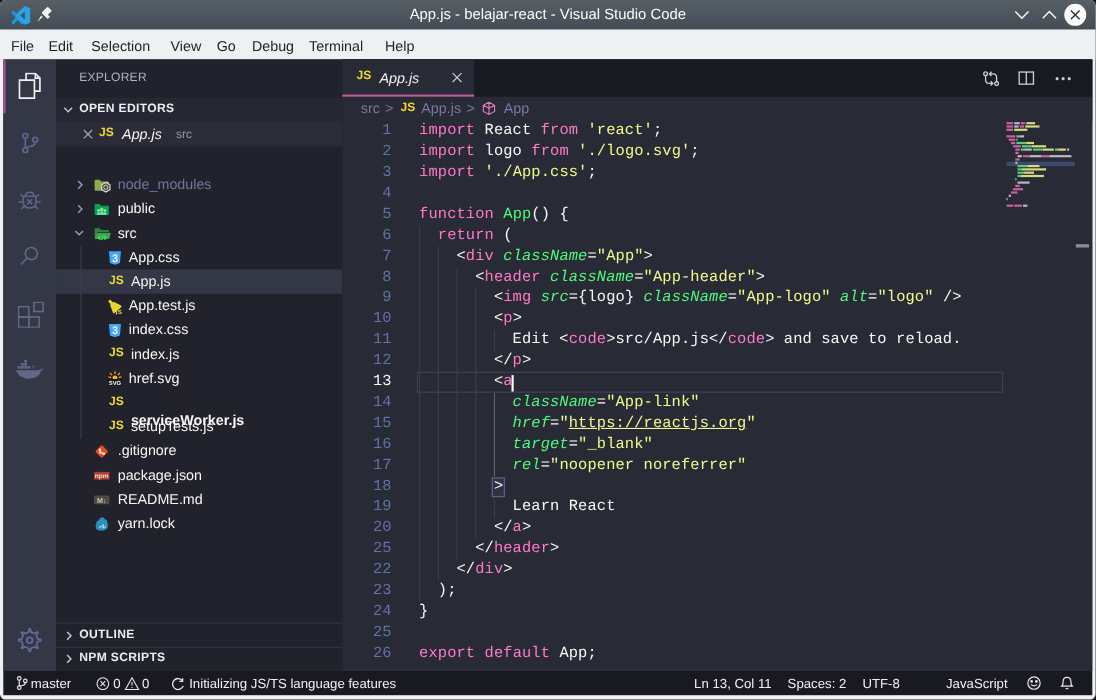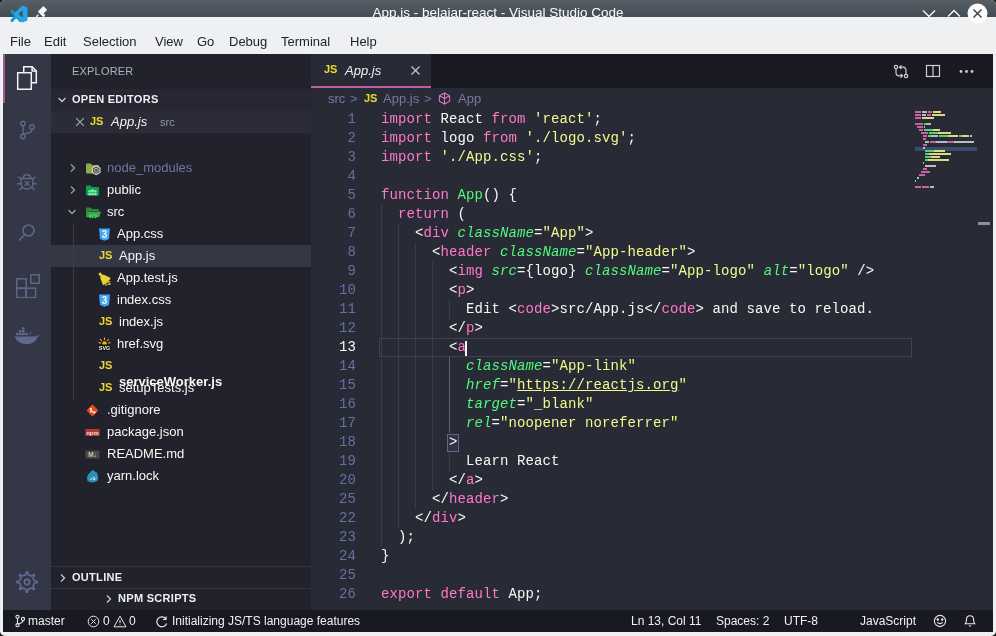--- a/index.html
+++ b/index.html
@@ -1,21 +1,21 @@
 <!DOCTYPE html>
 <html><head>
 <meta charset="utf-8">
 <style>
   * { margin:0; padding:0; box-sizing:border-box; }
   html,body { width:996px; height:636px; background:#161616; overflow:hidden; }
   body { font-family:"Liberation Sans", sans-serif; }
   #win { position:absolute; left:0; top:0; width:996px; height:636px;
          border-radius:5px; overflow:hidden; background:#eff0f1; }
   
-  #titlebar { position:absolute; left:0; top:0; width:996px; height:17px;
+  #titlebar { position:absolute; left:0; top:0; width:996px; height:27px;
     background:linear-gradient(#575f66,#49525a 70%,#444d55); }
   #title { position:absolute; left:0; right:0; top:5px; text-align:center;
     color:#fcfcfc; font-size:13.5px; }
   
   #menubar { position:absolute; left:0; top:27px; width:996px; height:27px;
     background:#eff0f1; color:#20242a; font-size:13px; }
   #menubar span { position:absolute; top:7px;text-align:center; }
   
   #main { position:absolute; left:3px; top:54px; width:990px; height:556px;
     background:#282a36; }
@@ -445,21 +445,21 @@
         </div>
 <div style="position:absolute;left:22px;top:169px;width:1px;height:176px;background:#3c3d49;"></div>
 <div style="position:absolute;left:0;top:512px;width:260px;height:1px;background:#333440;"></div>
 <div style="position:absolute;left:0;top:513px;width:260px;height:22px;">
           <svg style="position:absolute;left:7px;top:6px" width="10" height="10" viewBox="0 0 10 10" fill="none" stroke="#c8cad2" stroke-width="1.3">
             <path d="M3 1.5 L6.5 5 L3 8.5"></path>
           </svg>
           <span style="position:absolute;left:21px;top:4px;font-size:11px;font-weight:bold;color:#eceef2;letter-spacing:0.3px;">OUTLINE</span>
         </div>
 <div style="position:absolute;left:0;top:534px;width:260px;height:1px;background:#333440;"></div>
-<div style="position:absolute;left:0;top:535px;width:260px;height:21px;margin-left:46px;">
+<div style="position:absolute;left:0;top:535px;width:260px;height:21px;">
           <svg style="position:absolute;left:7px;top:5px" width="10" height="10" viewBox="0 0 10 10" fill="none" stroke="#c8cad2" stroke-width="1.3">
             <path d="M3 1.5 L6.5 5 L3 8.5"></path>
           </svg>
           <span style="position:absolute;left:21px;top:3px;font-size:11px;font-weight:bold;color:#eceef2;letter-spacing:0.3px;">NPM SCRIPTS</span>
         </div>
 </div>
   </div>
   <div id="statusbar">
 <svg style="position:absolute;left:10px;top:4px" width="14" height="14" viewBox="0 0 14 14" fill="none" stroke="#e8e8ec" stroke-width="1.1">
 <circle cx="4.5" cy="2.8" r="1.6"></circle>

